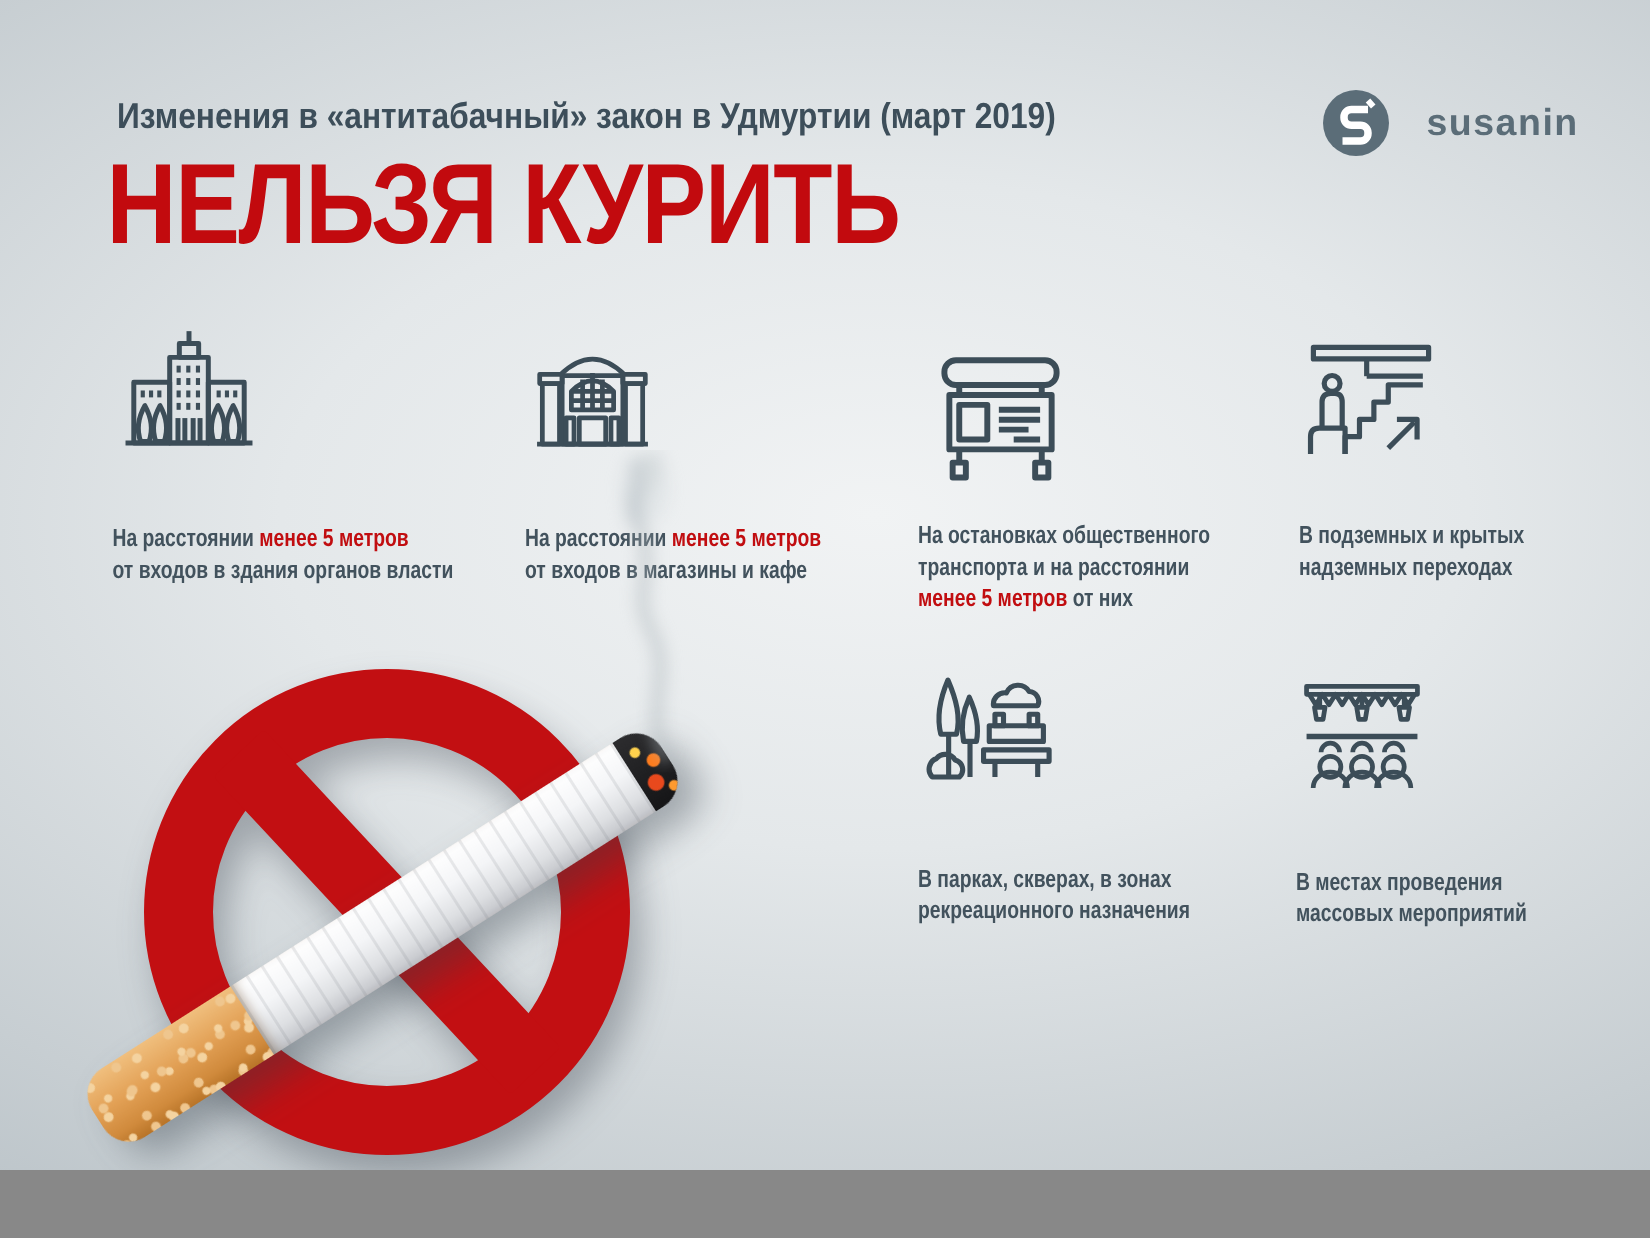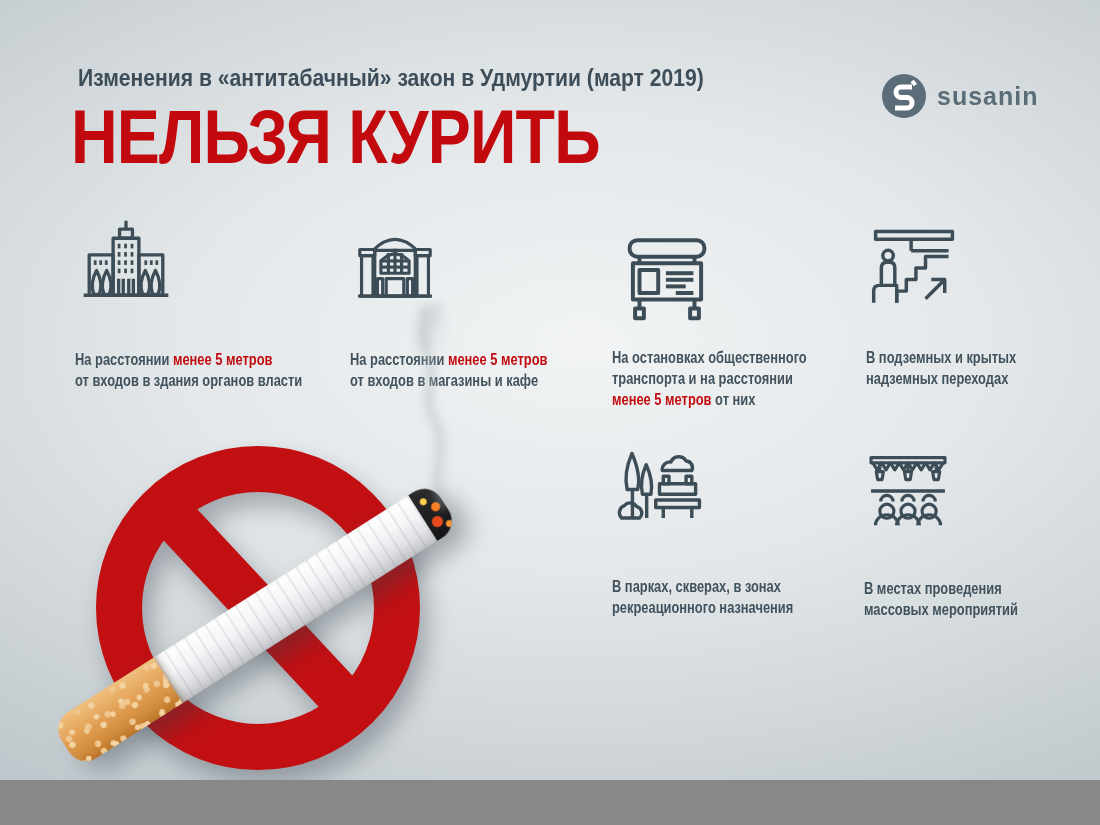--- a/index.html
+++ b/index.html
@@ -6,21 +6,21 @@
   #canvas{
     position:relative;width:1100px;height:780px;overflow:hidden;
     font-family:"Liberation Sans",sans-serif;
     background:radial-gradient(120% 95% at 53% 44%, #f1f3f4 0%, #e4e8ea 30%, #c7ced2 64%, #a7b2b9 100%);
   }
   .abs{position:absolute;}
   #subtitle{left:78px;top:64px;font-size:24px;font-weight:bold;color:#3d4e5a;
     transform:scaleX(.88);transform-origin:0 0;white-space:nowrap;}
   #title{left:71px;top:99px;font-size:76px;font-weight:bold;color:#c20a0e;letter-spacing:-1px;
     line-height:1;transform:scaleX(.85);transform-origin:0 0;white-space:nowrap;}
-  #logo{left:881px;top:73px;display:flex;align-items:center;gap:10px;}
+  #logo{left:881px;top:59px;display:flex;align-items:center;gap:24px;}
   #logo .wordmark{font-size:25px;font-weight:bold;color:#5b6d78;letter-spacing:1px;}
 
   .loc{position:absolute;}
   .loc .licon{position:absolute;left:0;top:0;}
   .loc .licon svg{stroke:#3c4d58;fill:none;stroke-width:3.6;stroke-linejoin:round;}
   .loc .ltext{position:absolute;left:0;font-size:16.5px;font-weight:bold;color:#42525d;
     line-height:21px;transform:scaleX(.78);transform-origin:0 0;white-space:nowrap;}
   .red{color:#c10d10;}
   #loc0{left:80px;top:218px;}  #loc0 .licon{width:92px;height:92px;}  #loc0 .ltext{top:131px;left:-5px;}
   #loc1{left:351px;top:224px;} #loc1 .licon{width:88px;height:86px;}  #loc1 .ltext{top:125px;left:-1px;}

